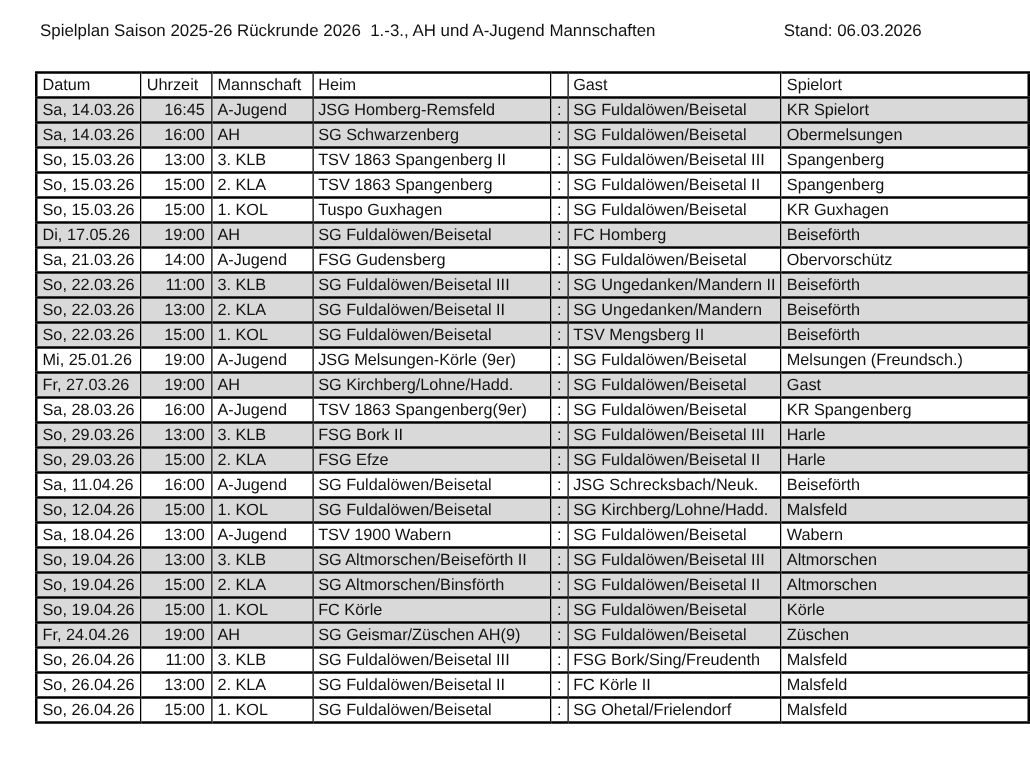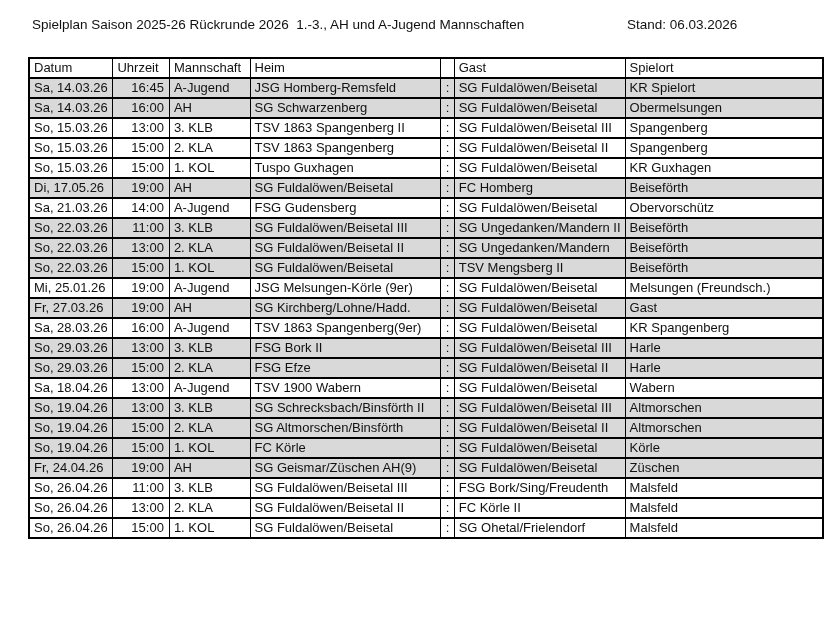--- a/index.html
+++ b/index.html
@@ -214,33 +214,51 @@
         <tr class="shaded">
     <td class="c-datum">So, 29.03.26</td>
     <td class="c-uhrzeit">15:00</td>
     <td class="c-mannschaft">2. KLA</td>
     <td class="c-heim">FSG Efze</td>
     <td class="c-sep">:</td>
     <td class="c-gast">SG Fuldalöwen/Beisetal II</td>
     <td class="c-spielort">Harle</td>
   </tr>
         <tr>
+    <td class="c-datum">Sa, 11.04.26</td>
+    <td class="c-uhrzeit">16:00</td>
+    <td class="c-mannschaft">A-Jugend</td>
+    <td class="c-heim">SG Fuldalöwen/Beisetal</td>
+    <td class="c-sep">:</td>
+    <td class="c-gast">JSG Schrecksbach/Neuk.</td>
+    <td class="c-spielort">Beiseförth</td>
+  </tr>
+        <tr class="shaded">
+    <td class="c-datum">So, 12.04.26</td>
+    <td class="c-uhrzeit">15:00</td>
+    <td class="c-mannschaft">1. KOL</td>
+    <td class="c-heim">SG Fuldalöwen/Beisetal</td>
+    <td class="c-sep">:</td>
+    <td class="c-gast">SG Kirchberg/Lohne/Hadd.</td>
+    <td class="c-spielort">Malsfeld</td>
+  </tr>
+        <tr>
     <td class="c-datum">Sa, 18.04.26</td>
     <td class="c-uhrzeit">13:00</td>
     <td class="c-mannschaft">A-Jugend</td>
     <td class="c-heim">TSV 1900 Wabern</td>
     <td class="c-sep">:</td>
     <td class="c-gast">SG Fuldalöwen/Beisetal</td>
     <td class="c-spielort">Wabern</td>
   </tr>
         <tr class="shaded">
     <td class="c-datum">So, 19.04.26</td>
     <td class="c-uhrzeit">13:00</td>
     <td class="c-mannschaft">3. KLB</td>
-    <td class="c-heim">SG Schrecksbach/Binsförth II</td>
+    <td class="c-heim">SG Altmorschen/Beiseförth II</td>
     <td class="c-sep">:</td>
     <td class="c-gast">SG Fuldalöwen/Beisetal III</td>
     <td class="c-spielort">Altmorschen</td>
   </tr>
         <tr class="shaded">
     <td class="c-datum">So, 19.04.26</td>
     <td class="c-uhrzeit">15:00</td>
     <td class="c-mannschaft">2. KLA</td>
     <td class="c-heim">SG Altmorschen/Binsförth</td>
     <td class="c-sep">:</td>

